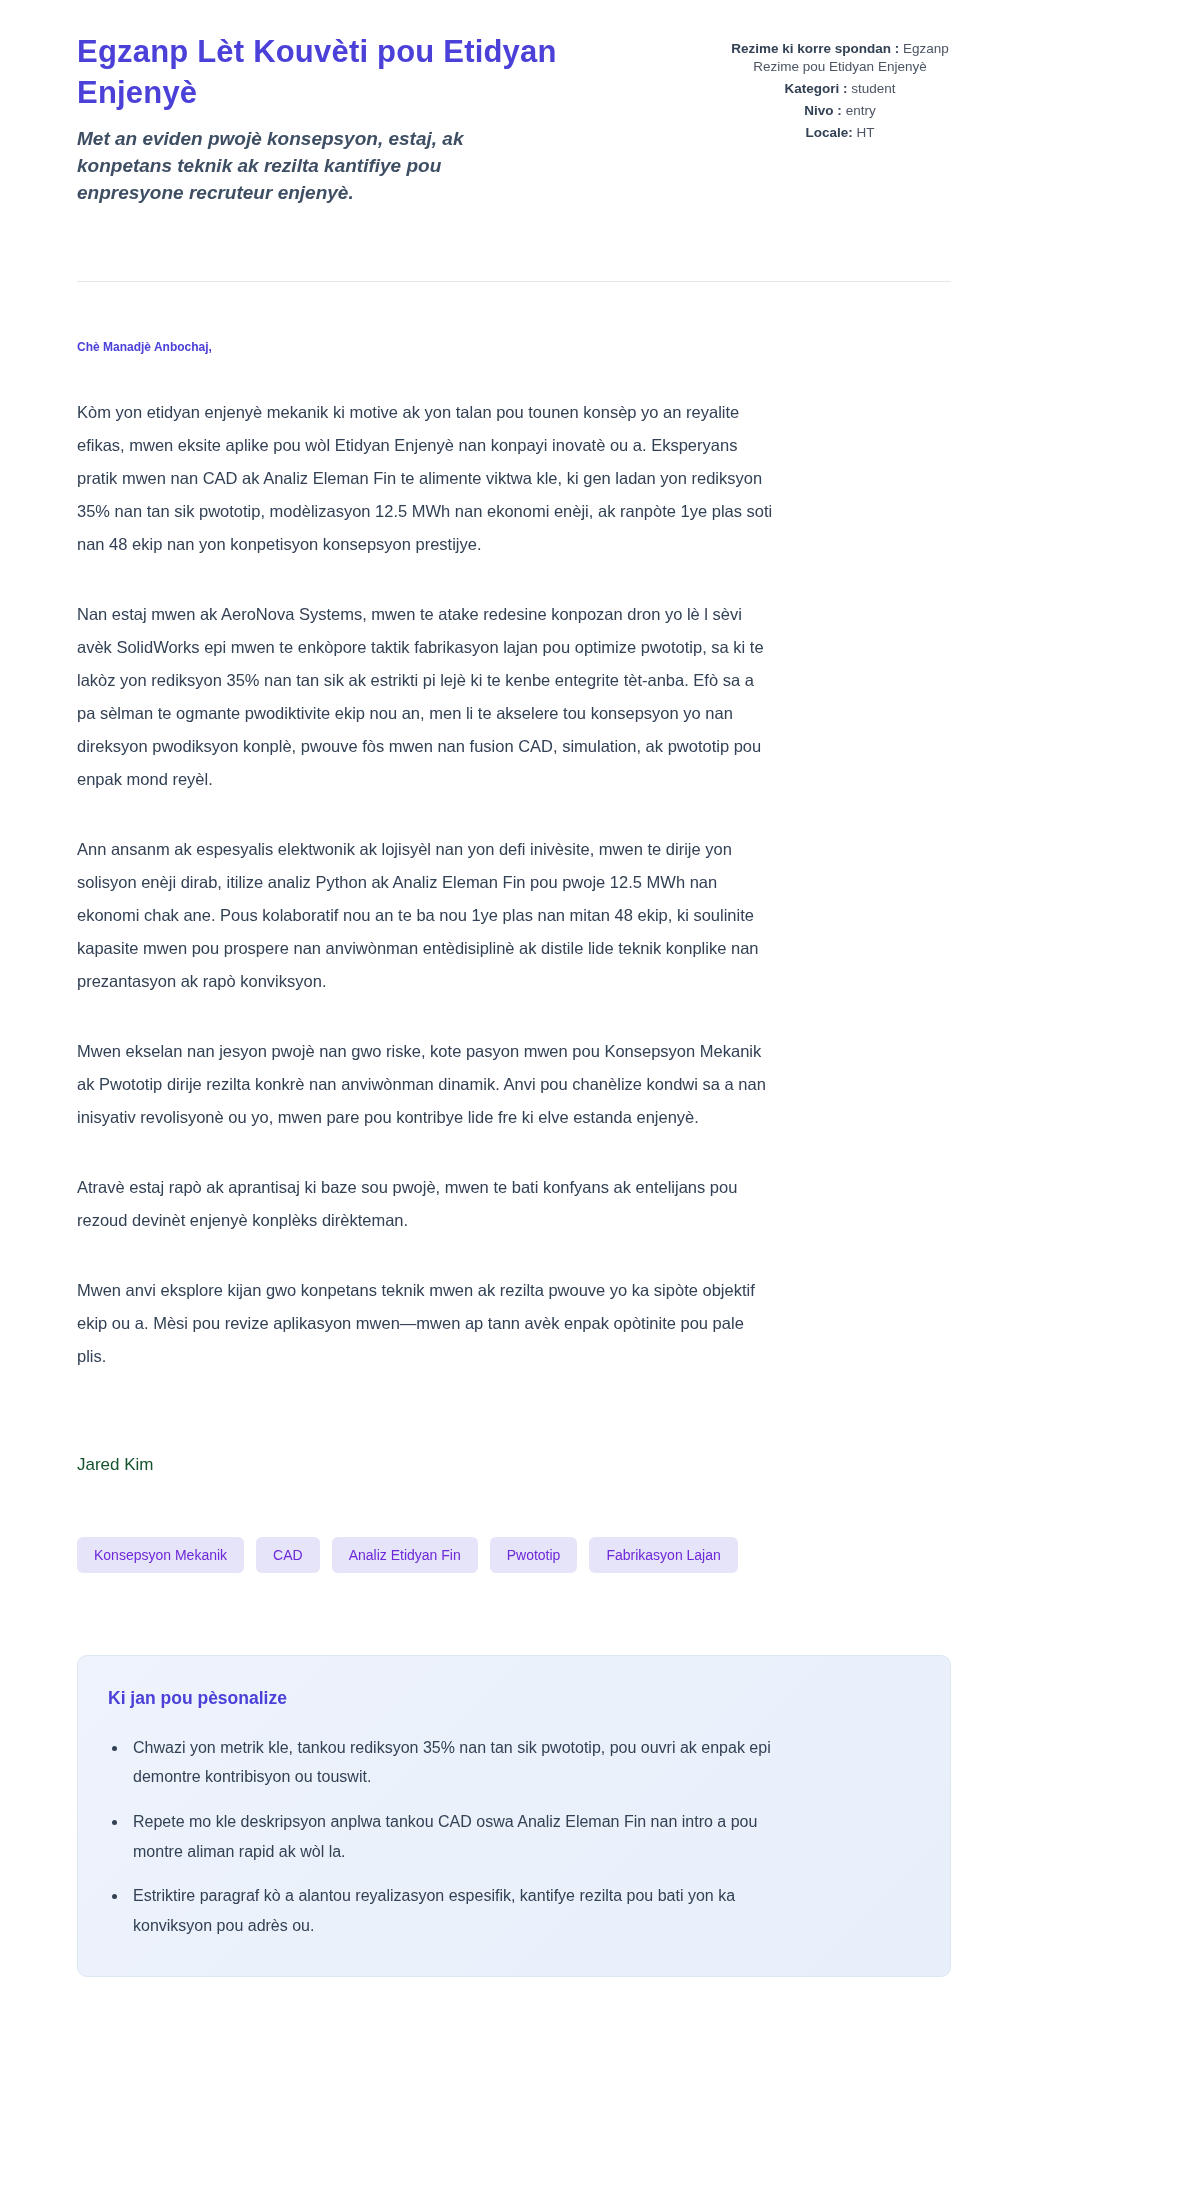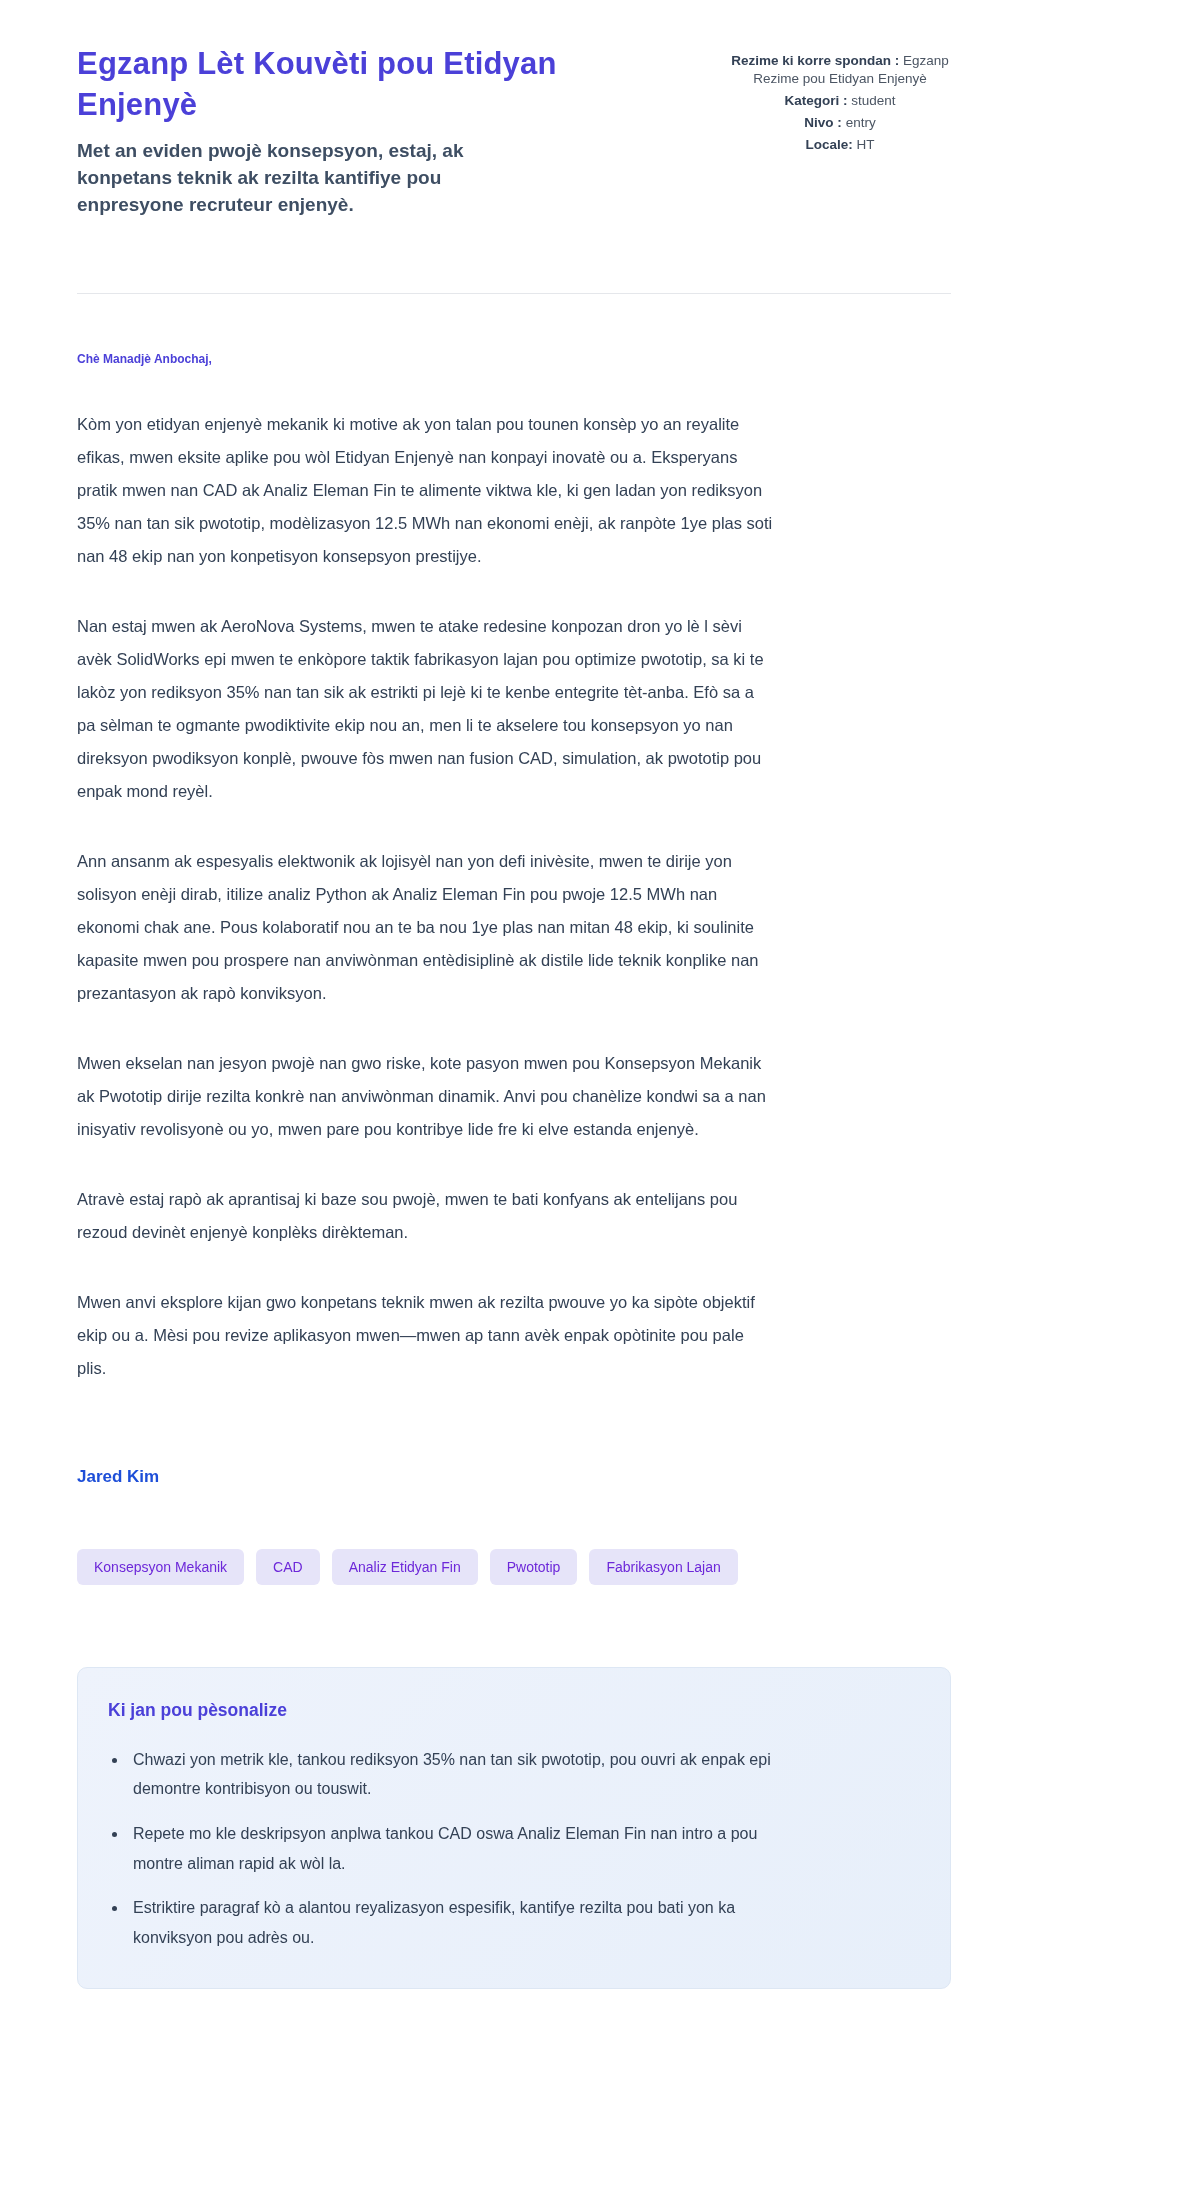--- a/index.html
+++ b/index.html
@@ -2,21 +2,21 @@
 <html><head>
 <meta charset="utf-8">
 <style>
   html, body { margin: 0; padding: 0; background: #ffffff; }
   body { font-family: "Liberation Sans", sans-serif; color: #334155; }
 
   .page {
     width: 1028px;
     min-height: 2192px;
     box-sizing: border-box;
-    padding: 44px 77px 60px;
+    padding: 32px 77px 60px;
     background: #ffffff;
   }
 
   
   .header { display: flex; justify-content: space-between; align-items: flex-start; }
   .header-left { flex: 1; }
   .page-title {
     margin: 0 0 12px;
     max-width: 545px;
     font-size: 31px;
@@ -25,20 +25,21 @@
     letter-spacing: 0.2px;
     color: #4b40d8;
   }
   .page-subtitle {
     margin: 0;
     max-width: 458px;
     font-size: 19px;
     line-height: 1.42;
     font-weight: 700;
     color: #3e4e63;
+    font-style: italic;
   }
 
   .meta {
     width: 222px;
     flex: none;
     text-align: center;
     font-size: 13.5px;
     line-height: 1.34;
     color: #4b5563;
     padding-top: 8px;
@@ -63,21 +64,21 @@
   .letter p.body-par {
     margin: 0 0 37px;
     font-size: 16.5px;
     line-height: 2.0;
     color: #334155;
   }
   .letter p.body-par:last-child { margin-bottom: 0; }
 
   
   .signature { margin-top: 82px; }
-  .sig-name { margin: 0 0 14px; font-size: 17px; font-weight: 700; color: #1d4ed8; }
+  .sig-name { margin: 0 0 14px; font-size: 17px; font-weight: 400; color: #14532d; }
   .sig-role { margin: 0; font-size: 16.5px; color: #475569; }
 
   
   .tags { margin-top: 62px; display: flex; flex-wrap: wrap; gap: 12px; }
   .tag {
     display: inline-block;
     background: #e6e4f9;
     color: #6d28d9;
     font-size: 14px;
     line-height: 1;

